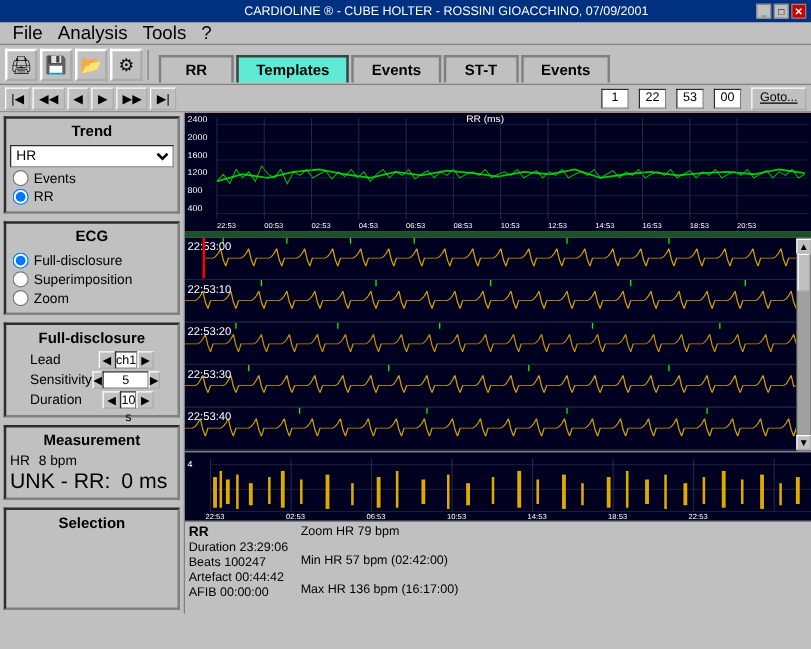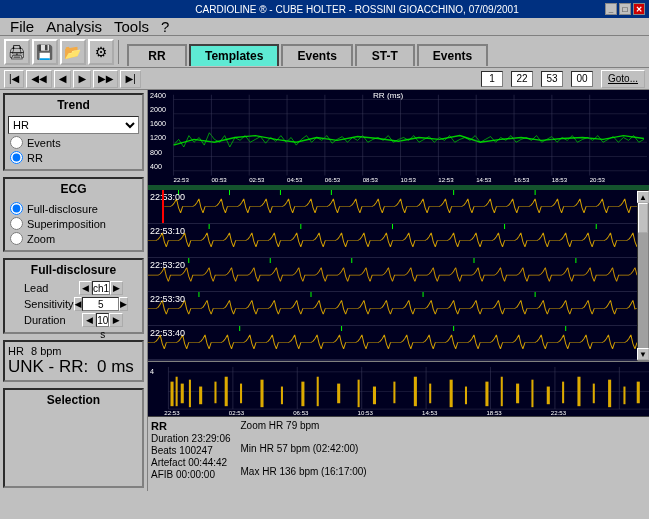--- a/index.html
+++ b/index.html
@@ -385,20 +385,21 @@
       </div>
       <div class="control-row">
         <span class="control-label">Duration</span>
         <div class="ctrl-btn">◀</div>
         <div class="ctrl-value">10 s</div>
         <div class="ctrl-btn">▶</div>
       </div>
     </div>
 
     <div class="panel-section">
+      <div class="panel-title">Measurement</div>
       <div style="font-size:11px;">
         <span>HR</span>
         <span style="margin-left:4px;">8 bpm</span>
       </div>
       <div style="font-size:17px;">
         <span>UNK - RR:</span>
         <span style="margin-left:4px;">0 ms</span>
       </div>
     </div>
 

